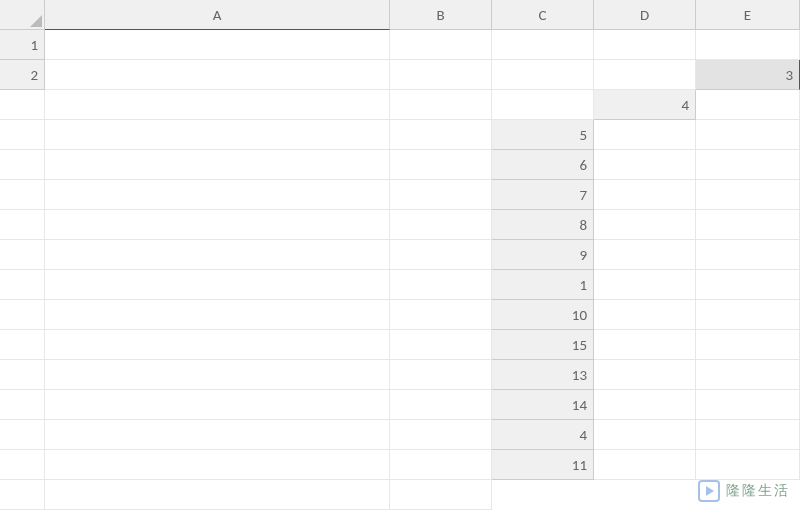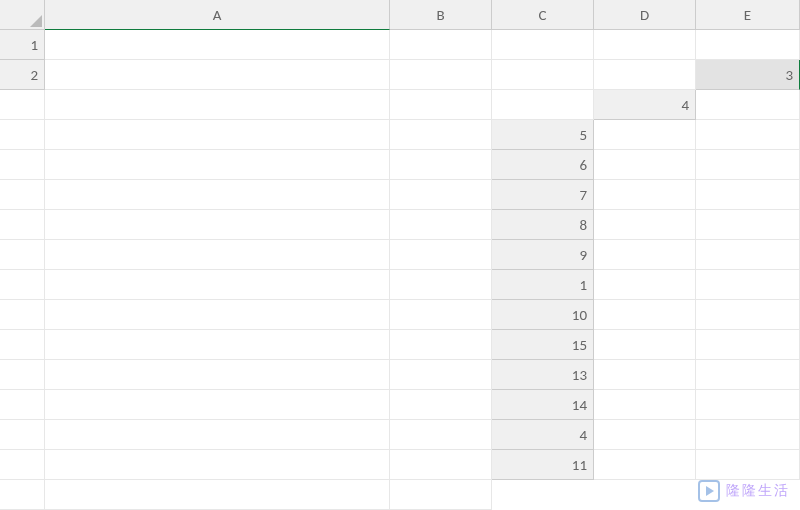--- a/index.html
+++ b/index.html
@@ -66,21 +66,21 @@
     width:6px; height:6px;
     background:#0f7b3d;
   }
   .watermark{
     position:absolute;
     right:10px; bottom:8px;
     display:flex; align-items:center;
     gap:6px;
     opacity:.55;
     font-size:14px;
-    color:#8b5cf6;
+    color:#14532d;
     letter-spacing:2px;
   }
   .watermark .wm-icon{
     width:22px;height:22px;
     border:2px solid #5a8fd4;
     border-radius:4px;
     display:flex;align-items:center;justify-content:center;
   }
   .watermark .wm-icon::before{
     content:"";

